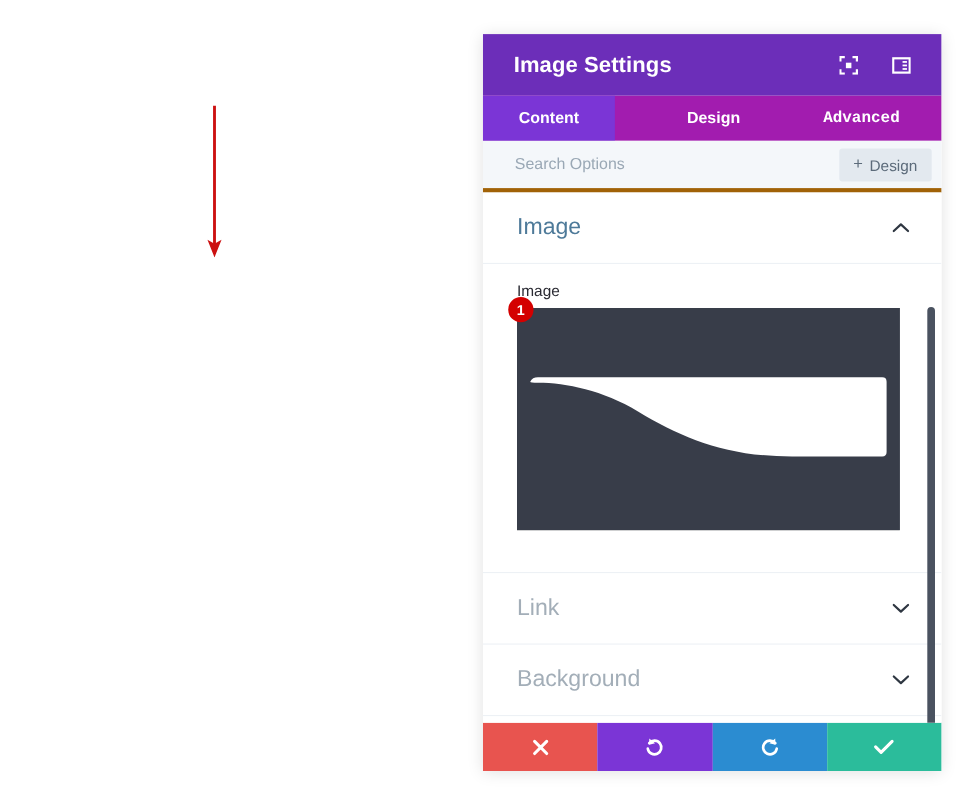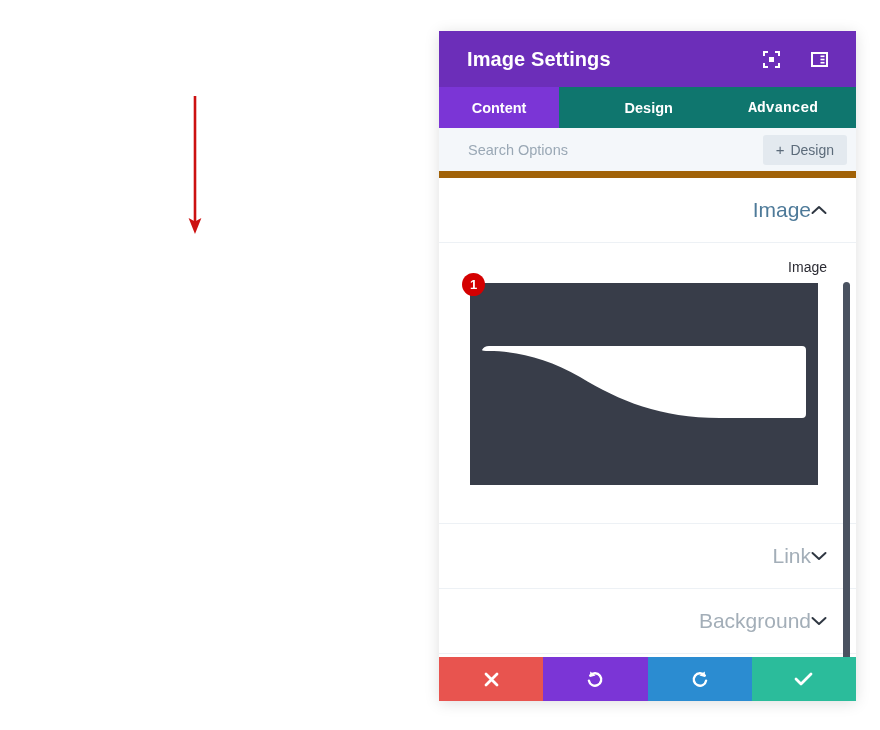--- a/index.html
+++ b/index.html
@@ -61,21 +61,21 @@
     display: flex;
     align-items: center;
     justify-content: center;
     cursor: pointer;
     margin-left: 8px;
   }
 
   
   #panel-tabs {
     height: 41px;
-    background: #0f766e;
+    background: #a21caf;
     display: flex;
     flex: 0 0 auto;
     align-items: center;
   }
   .tab {
     height: 41px;
     display: flex;
     align-items: center;
     justify-content: center;
     color: #ffffff;
@@ -88,21 +88,21 @@
     background: #7B35D6;
   }
   #tab-content { width: 110px; }
   #tab-design  { width: 113px; margin-left: 28px; }
   #tab-advanced{ width: 136px; font-family: Liberation Mono, monospace; }
 
   
   #search-row {
     height: 43px;
     background: #F4F7FA;
-    border-bottom: 7px solid #a16207;
+    border-bottom: 4px solid #a16207;
     display: flex;
     align-items: center;
     padding: 0 9px 0 29px;
     flex: 0 0 auto;
   }
   #search-input {
     flex: 1 1 auto;
     border: none;
     outline: none;
     background: transparent;
@@ -125,21 +125,20 @@
     cursor: pointer;
   }
   #filter-plus { font-size: 15px; line-height: 1; }
 
   
   #panel-body {
     flex: 1 1 auto;
     position: relative;
     overflow: hidden;
     background: #ffffff;
-    text-align: right;
   }
 
   .section-header {
     height: 64px;
     display: flex;
     align-items: center;
     padding: 0 29px 0 31px;
     border-bottom: 1px solid #EDF1F5;
     cursor: pointer;
   }

